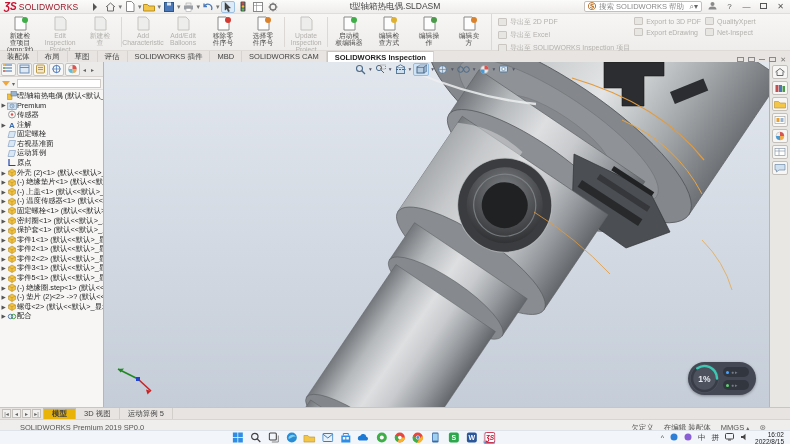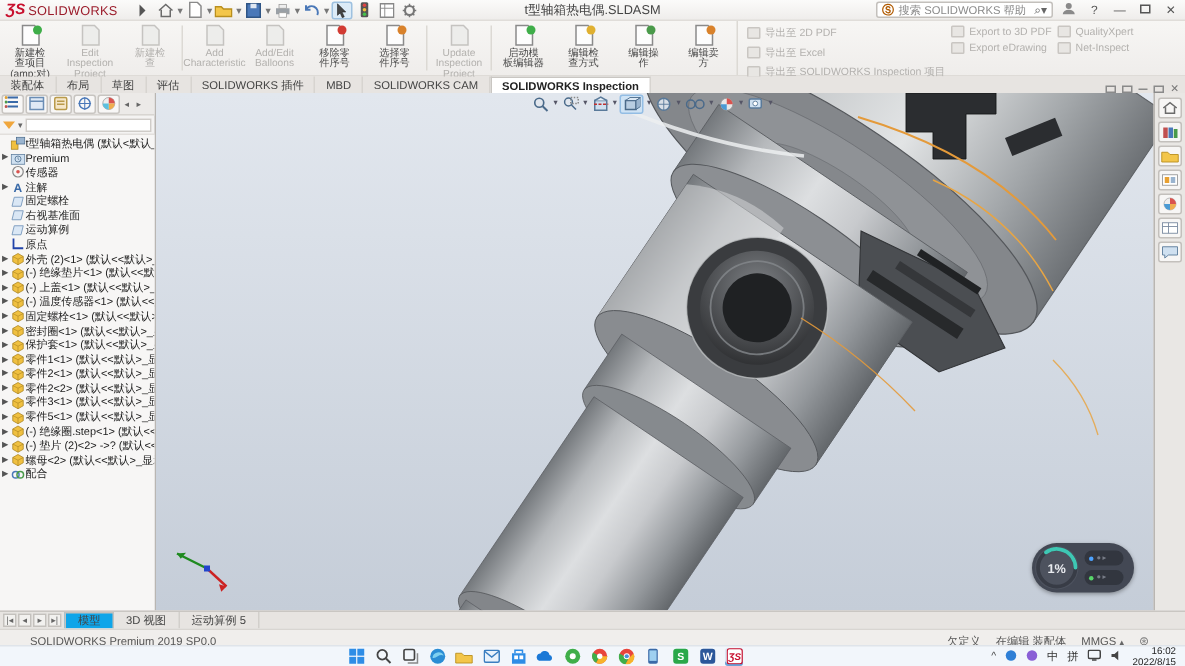--- a/index.html
+++ b/index.html
@@ -91,21 +91,21 @@
   .triad { position:absolute; left:4px; bottom:8px; z-index:5;}
 
   
   .doctabs { position:absolute; left:0; top:407px; width:790px; height:12px; background:#e7e4e1;
     display:flex; align-items:center; border-top:1px solid #c9c6c2;}
   .dt-arrows { display:flex; gap:1px; padding:0 2px;}
   .dt-arrow { width:9px; height:9px; border:1px solid #c4c1bd; background:#f2f1ef; color:#666; font-size:6px;
     display:flex; align-items:center; justify-content:center;}
   .dtab { padding:0 8px; height:11px; display:flex; align-items:center; font-size:7.5px; color:#444;
     border-right:1px solid #d2cfcb;}
-  .dtab.active { background:#0ea5e9; border:1px solid #c4c1bd; border-bottom:none; font-weight:normal;}
+  .dtab.active { background:#eab308; border:1px solid #c4c1bd; border-bottom:none; font-weight:bold;}
 
   
   .statusbar { position:absolute; left:0; top:419px; width:790px; height:16px; background:#f0eeec;
     border-top:1px solid #d8d5d1; display:flex; align-items:center; font-size:7.5px; color:#555; padding:0 20px;}
   .sb-right { margin-left:auto; display:flex; align-items:center; gap:10px; padding-right:4px;}
   .sb-caret { font-size:6px; color:#666;}
   .sb-gear { color:#7a7a7a; font-size:8px;}
 
   
   .taskbar { position:absolute; left:0; top:430px; width:790px; height:14px;

